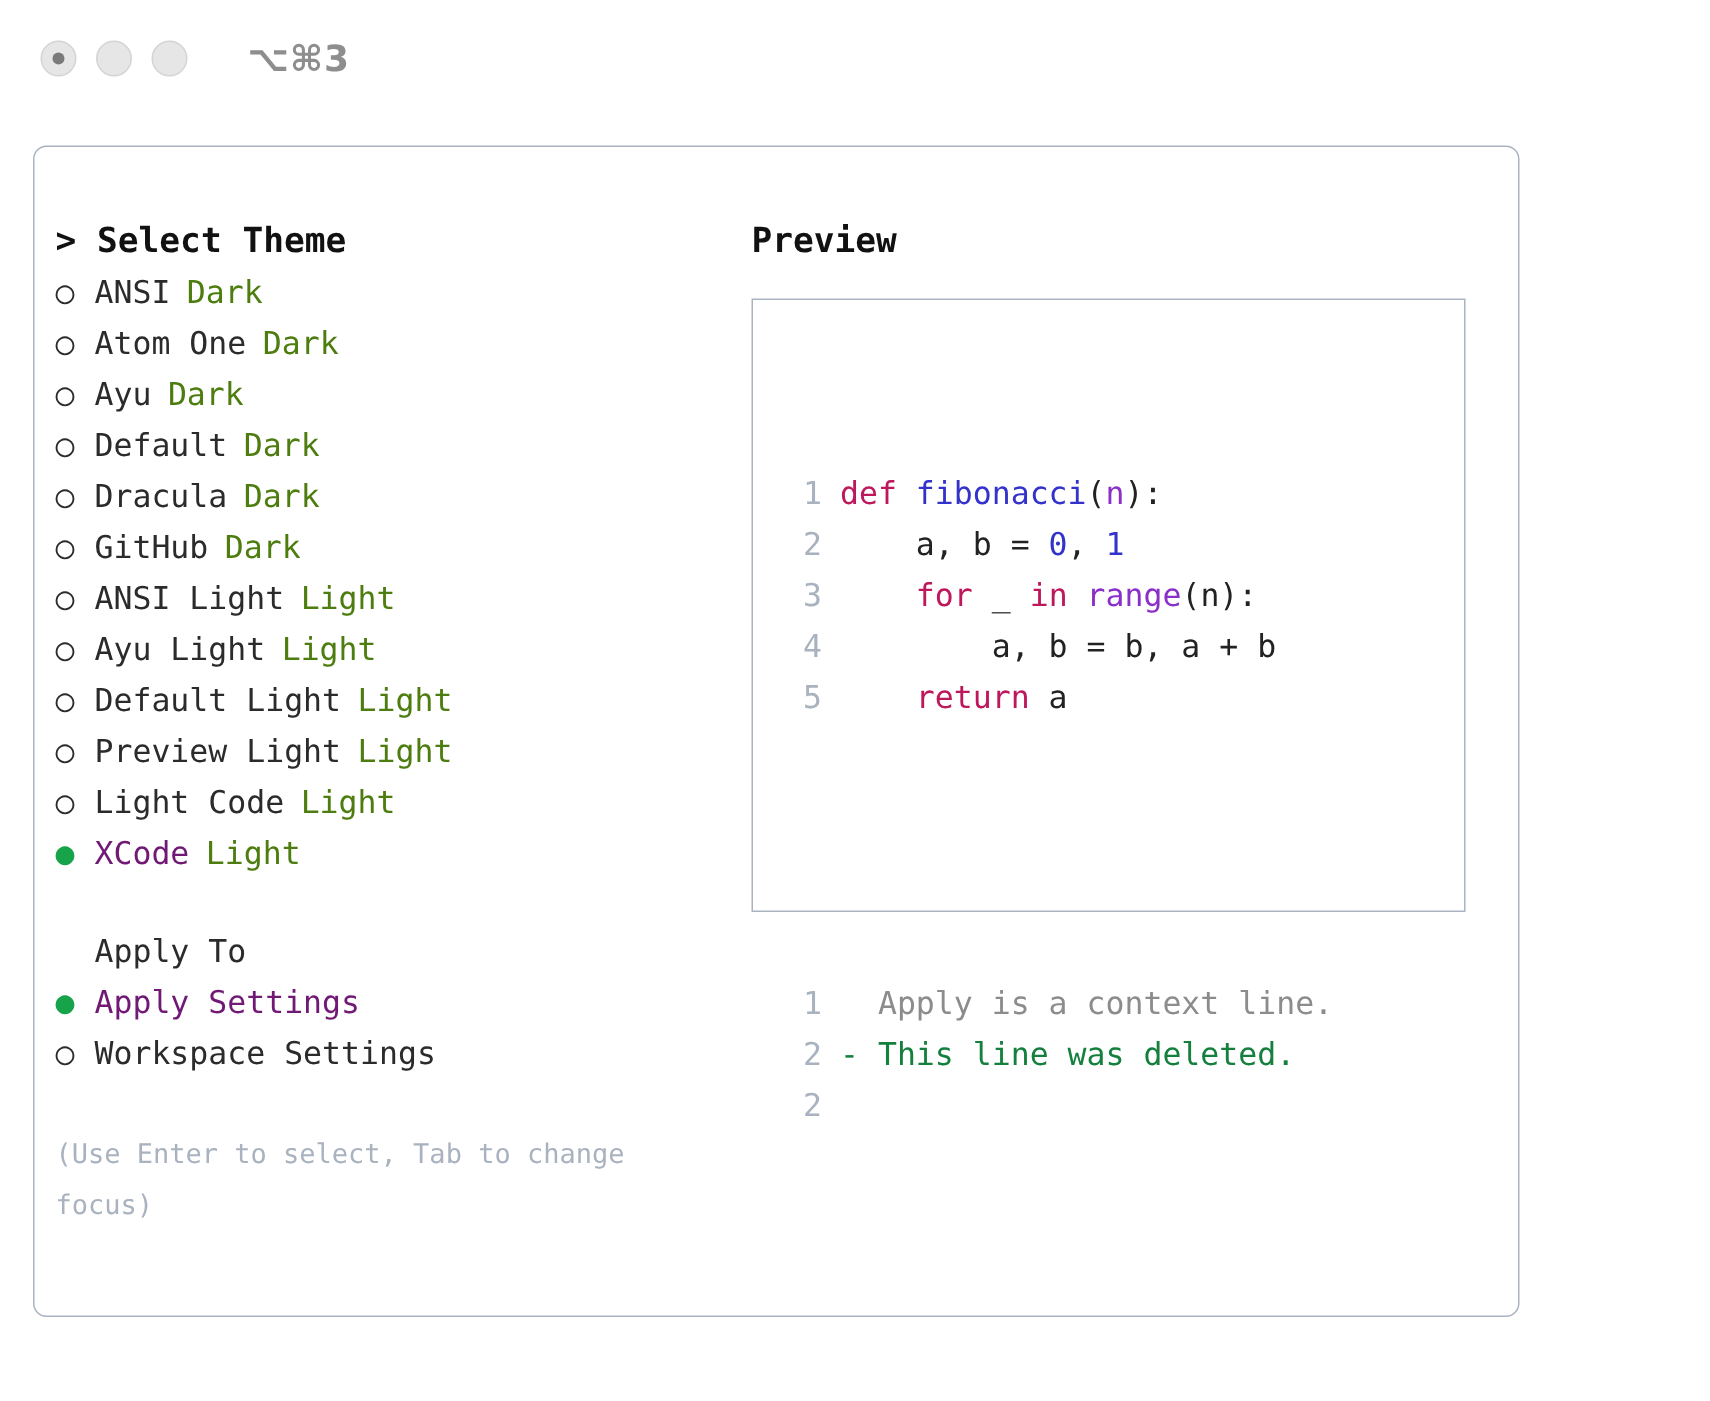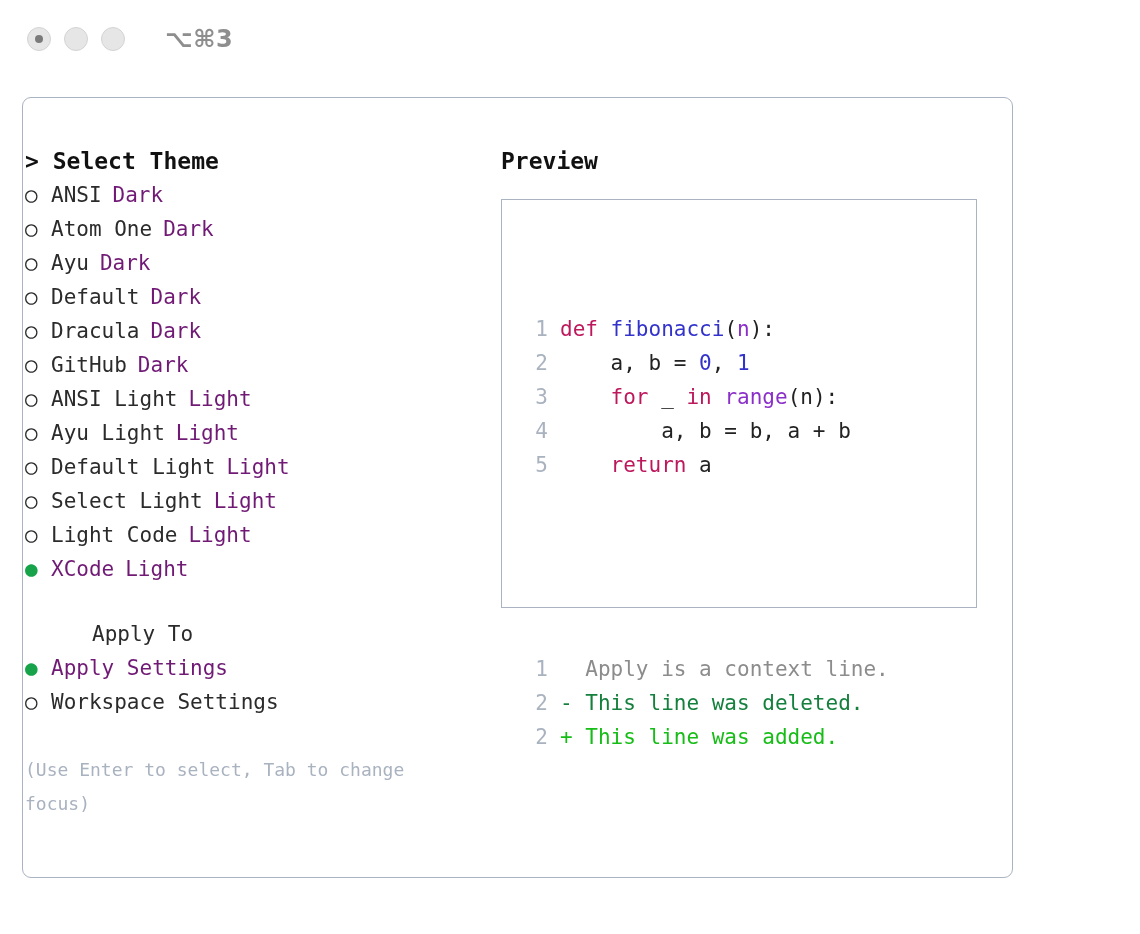--- a/index.html
+++ b/index.html
@@ -73,21 +73,21 @@
   .columns {
     position: absolute;
     left: 0; top: 0;
     width: 100%;
     height: 100%;
   }
 
   
   .left-col {
     position: absolute;
-    left: 2px;
+    left: 14px;
     top: 46px;
     width: 460px;
   }
   .section-title {
     font-size: 23px;
     font-weight: bold;
     color: #111111;
     line-height: 34px;
     white-space: pre;
   }
@@ -106,32 +106,31 @@
     width: 26px;
     flex: 0 0 26px;
     font-size: 21px;
     color: #2b2b2b;
     text-align: left;
   }
   .marker.selected { color: #17a34a; }
   .row .name { color: #2b2b2b; }
   .row.selected .name { color: #701a75; }
   .row .tag {
-    color: #701a75;
+    color: #4d7c0f;
     margin-left: 11px;
   }
 
   .apply-block { margin-top: 31px; }
   .apply-heading {
     display: flex;
     line-height: 34px;
     font-size: 21px;
     color: #2b2b2b;
     white-space: pre;
-    gap: 41px;
   }
   .hint {
     margin-top: 34px;
     font-size: 18px;
     line-height: 34px;
     color: #a9b2bf;
     width: 400px;
     white-space: pre-wrap;
   }
 
@@ -201,21 +200,21 @@
       <div class="theme-list" id="theme-list">
           <div class="row"><span class="marker">○</span><span class="name">ANSI</span><span class="tag">Dark</span></div>
           <div class="row"><span class="marker">○</span><span class="name">Atom One</span><span class="tag">Dark</span></div>
           <div class="row"><span class="marker">○</span><span class="name">Ayu</span><span class="tag">Dark</span></div>
           <div class="row"><span class="marker">○</span><span class="name">Default</span><span class="tag">Dark</span></div>
           <div class="row"><span class="marker">○</span><span class="name">Dracula</span><span class="tag">Dark</span></div>
           <div class="row"><span class="marker">○</span><span class="name">GitHub</span><span class="tag">Dark</span></div>
           <div class="row"><span class="marker">○</span><span class="name">ANSI Light</span><span class="tag">Light</span></div>
           <div class="row"><span class="marker">○</span><span class="name">Ayu Light</span><span class="tag">Light</span></div>
           <div class="row"><span class="marker">○</span><span class="name">Default Light</span><span class="tag">Light</span></div>
-          <div class="row"><span class="marker">○</span><span class="name">Select Light</span><span class="tag">Light</span></div>
+          <div class="row"><span class="marker">○</span><span class="name">Preview Light</span><span class="tag">Light</span></div>
           <div class="row"><span class="marker">○</span><span class="name">Light Code</span><span class="tag">Light</span></div>
           <div class="row selected"><span class="marker selected">●</span><span class="name">XCode</span><span class="tag">Light</span></div>
         </div>
 
       <div class="apply-block">
         <div class="apply-heading">
           <span class="marker"> </span>
           <span class="name">Apply To</span>
         </div>
         <div id="apply-options">
@@ -226,19 +225,19 @@
 
       <div class="hint">(Use Enter to select, Tab to change focus)</div>
     </div>
 
     <div class="right-col">
       <div class="section-title">Preview</div>
       <div class="preview-box">
         <div class="code">
           <div id="code-lines"><div class="code-line"><span class="ln">1</span><span><span class="kw">def </span><span class="fn">fibonacci</span><span class="pl">(</span><span class="var">n</span><span class="pl">):</span></span></div><div class="code-line"><span class="ln">2</span><span><span class="pl">    a, b = </span><span class="num">0</span><span class="pl">, </span><span class="num">1</span></span></div><div class="code-line"><span class="ln">3</span><span><span class="pl">    </span><span class="kw">for</span><span class="pl"> _ </span><span class="kw">in</span><span class="pl"> </span><span class="var">range</span><span class="pl">(n):</span></span></div><div class="code-line"><span class="ln">4</span><span><span class="pl">        a, b = b, a + b</span></span></div><div class="code-line"><span class="ln">5</span><span><span class="pl">    </span><span class="kw">return</span><span class="pl"> a</span></span></div></div>
           <div class="blank-line"></div>
-          <div id="diff-lines"><div class="code-line"><span class="ln">1</span><span class="ctx">  Apply is a context line.</span></div><div class="code-line"><span class="ln">2</span><span class="del">- This line was deleted.</span></div><div class="code-line"><span class="ln">2</span><span class="add">+ This line was added.</span></div></div>
+          <div id="diff-lines"><div class="code-line"><span class="ln">1</span><span class="ctx">  Apply is a context line.</span></div><div class="code-line"><span class="ln">2</span><span class="del">- This line was deleted.</span></div><div class="code-line"><span class="ln">2</span></div></div>
         </div>
       </div>
     </div>
 
   </div>
 </div>
 
 </body></html>

